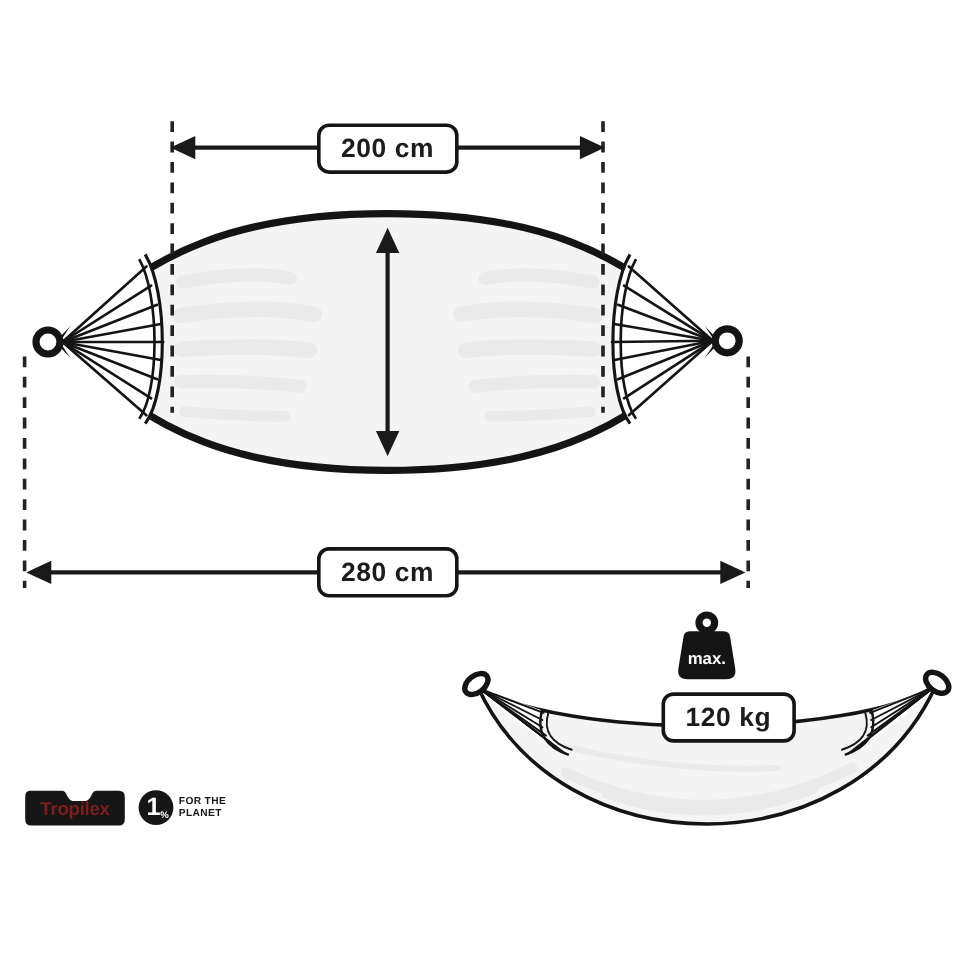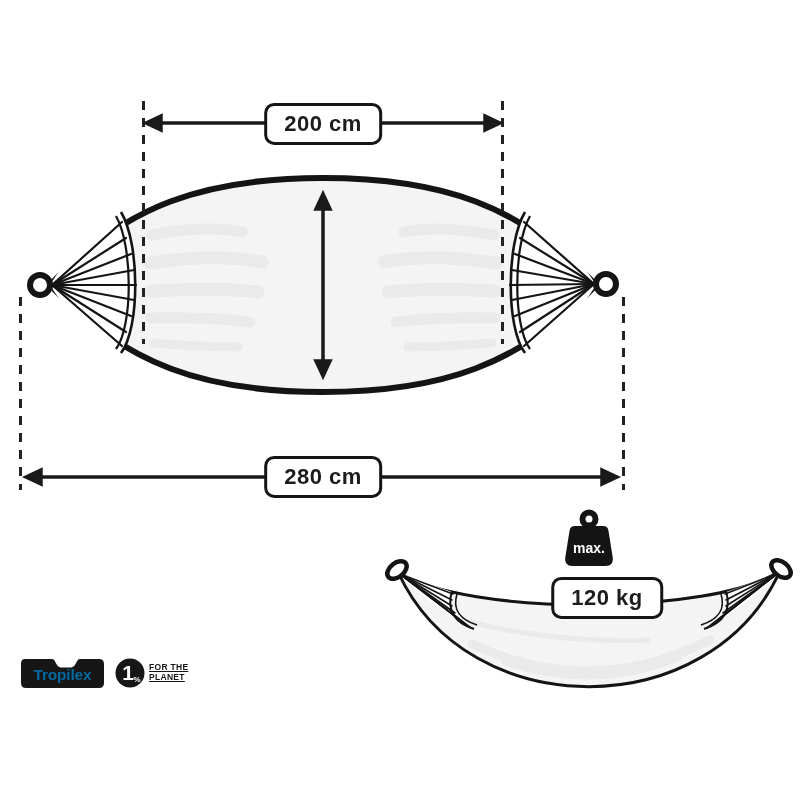--- a/index.html
+++ b/index.html
@@ -36,21 +36,21 @@
     position: absolute;
     transform: translate(-50%, -50%);
     color: #ffffff;
     font-size: 14px;
     font-weight: bold;
     white-space: nowrap;
   }
   .brand-text {
     position: absolute;
     transform: translate(-50%, -50%);
-    color: #0369a1;
+    color: #7f1d1d;
     font-size: 15.5px;
     font-weight: bold;
     letter-spacing: -0.2px;
     white-space: nowrap;
   }
   .op-number {
     position: absolute;
     transform: translate(-50%, -50%);
     color: #ffffff;
     font-size: 21px;
@@ -235,18 +235,18 @@
   <div class="max-label" style="left:589px; top:548px;">max.</div>
 
   <div class="dim-box" style="left:563px; top:598px;margin-left:44px;">120 kg</div>
 
   <div class="brand-text" style="left:62.5px; top:675px;">Tropilex</div>
 
   <div class="op-number" style="left:128px; top:673px;">1</div>
 
   <div class="op-percent" style="left:137px; top:679px;">%</div>
 
-  <div class="op-text" style="left:149px; top:663px;text-decoration:underline;">
+  <div class="op-text" style="left:149px; top:663px;">
     <div>FOR THE</div>
     <div>PLANET</div>
   </div>
 
 </div>
 
 </body></html>

